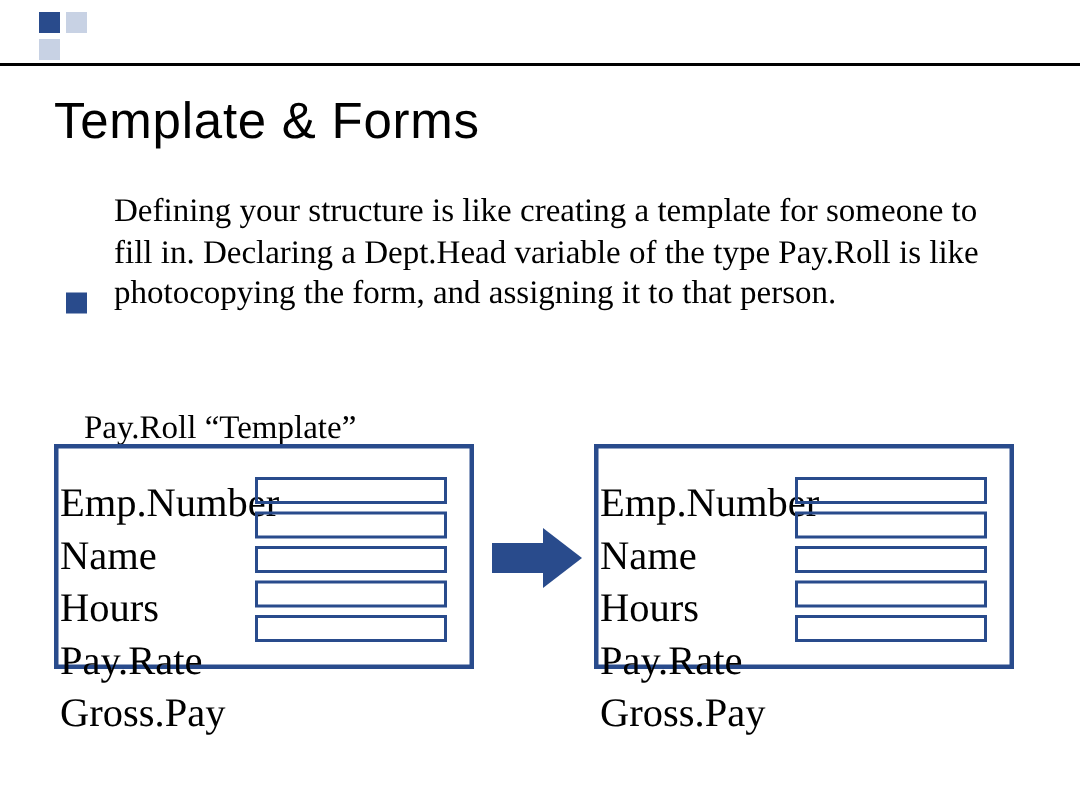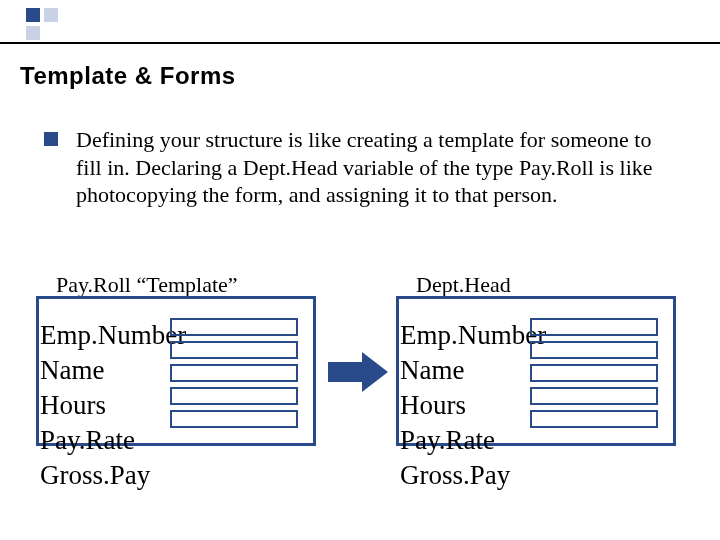--- a/index.html
+++ b/index.html
@@ -3,22 +3,22 @@
 <meta charset="utf-8">
 <style>
   html,body{margin:0;padding:0;width:720px;height:540px;background:#fff;font-family:"Times New Roman",serif;color:#000}
   .slide{position:relative;width:720px;height:540px;box-sizing:border-box}
   .deco{position:absolute;top:8px;left:0;width:720px}
   .sq{position:absolute;width:14px;height:14px}
   .sq1{left:26px;top:0;background:#294b8c}
   .sq2{left:44px;top:0;background:#c8d2e4}
   .sq3{left:26px;top:18px;background:#c8d2e4}
   .rule{position:absolute;left:0;top:34px;width:720px;height:2px;background:#000}
-  .title{position:absolute;left:20px;top:62px;font-family:Arial,Helvetica,sans-serif;font-weight:700;font-size:24px;letter-spacing:0.5px}
-  .bullet-row{position:absolute;left:44px;top:126px;width:630px;display:flex;align-items:flex-start}
+  .title{position:absolute;left:36px;top:62px;font-family:Arial,Helvetica,sans-serif;font-weight:400;font-size:34px;letter-spacing:0.5px}
+  .bullet-row{position:absolute;left:44px;top:126px;width:630px;display:flex;align-items:flex-end}
   .bullet-sq{width:14px;height:14px;background:#294b8c;margin-top:6px;flex:0 0 14px}
   .bullet-text{margin-left:18px;font-size:22px;line-height:1.25}
   .form-title{position:absolute;font-size:22px}
   .ft1{left:56px;top:272px}
   .ft2{left:416px;top:272px}
   .form-box{position:absolute;width:280px;height:150px;border:3px solid #294b8c;box-sizing:border-box}
   .fb1{left:36px;top:296px}
   .fb2{left:396px;top:296px}
   .field-labels{position:absolute;font-size:27px;line-height:1.3}
   .fl1{left:40px;top:318px}
@@ -44,21 +44,20 @@
   </div>
 
   <div class="title">Template &amp; Forms</div>
 
   <div class="bullet-row">
     <div class="bullet-sq"></div>
     <div class="bullet-text">Defining your structure is like creating a template for someone to fill in. Declaring a Dept.Head variable of the type Pay.Roll is like photocopying the form, and assigning it to that person.</div>
   </div>
 
   <div class="form-title ft1">Pay.Roll “Template”</div>
-  <div class="form-title ft2">Dept.Head</div>
 
   <div class="form-box fb1"></div>
   <div class="form-box fb2"></div>
 
   <div class="field-labels fl1">
     <div>Emp.Number</div>
     <div>Name</div>
     <div>Hours</div>
     <div>Pay.Rate</div>
     <div>Gross.Pay</div>

